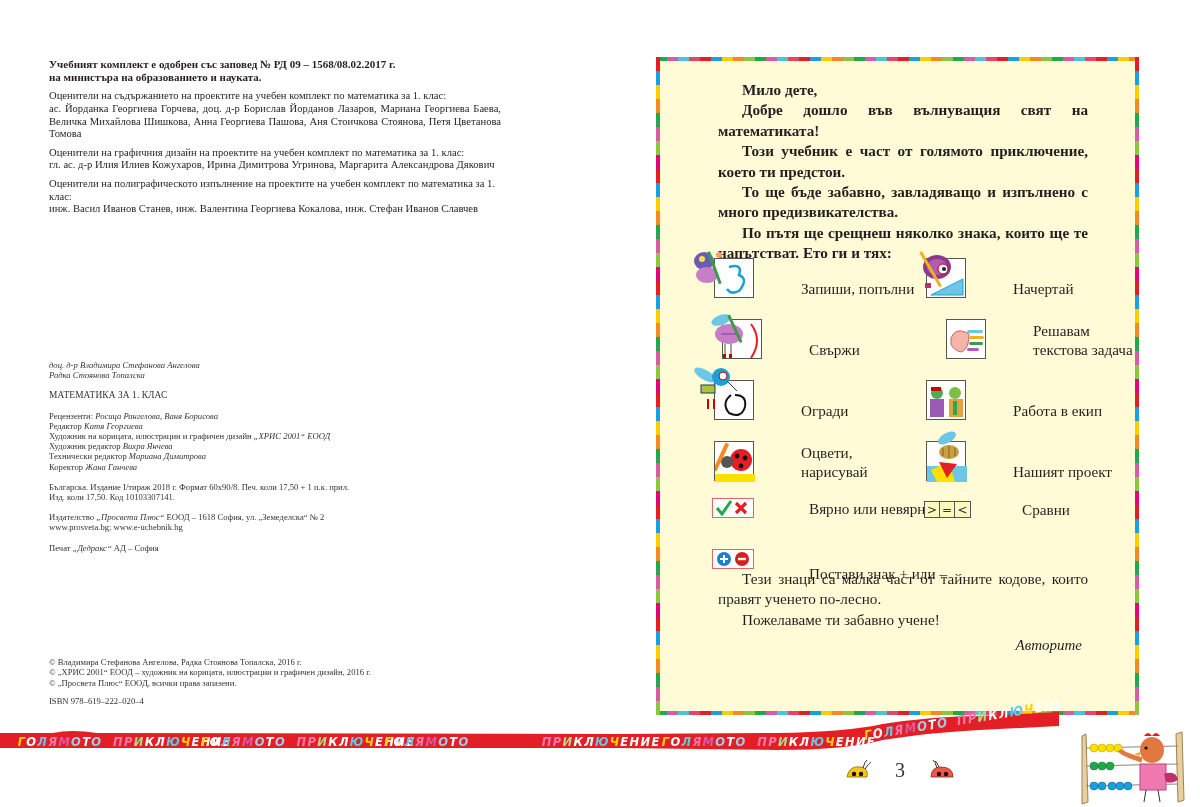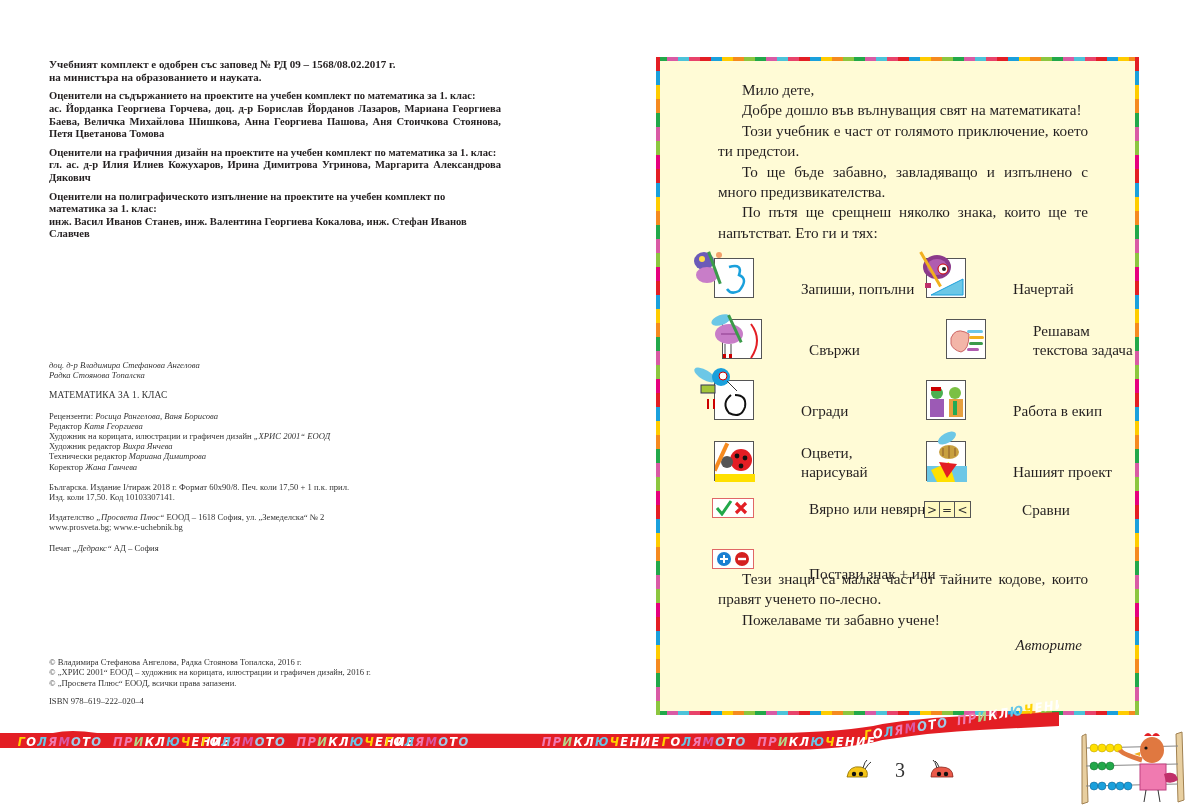--- a/index.html
+++ b/index.html
@@ -3,21 +3,21 @@
 <meta charset="utf-8">
 <style>
   * { box-sizing: border-box; margin: 0; padding: 0; }
   html, body { width: 1200px; height: 807px; background: #ffffff; overflow: hidden; }
   body { position: relative; font-family: "Liberation Serif", "DejaVu Serif", serif; color: #231f20; }
 
   
   .left-page { position: absolute; left: 0; top: 0; width: 600px; height: 807px; }
   .imprint-top { position: absolute; left: 49px; top: 58px; width: 452px; font-size: 10.6px; line-height: 12.6px; }
   .imprint-top .approval { font-weight: bold; font-size: 11px; line-height: 13.2px; margin-bottom: 6px; }
-  .imprint-top .block { margin-bottom: 6px; text-align: justify; font-weight: bold; }
+  .imprint-top .block { margin-bottom: 6px; text-align: justify; }
   .imprint-top .block.last { text-align: left; }
 
   .colophon { position: absolute; left: 49px; top: 360px; width: 330px; font-size: 8.6px; line-height: 10.2px; color: #333; }
   .colophon .authors { font-style: italic; margin-bottom: 10px; }
   .colophon .title { font-size: 9.4px; margin-bottom: 10px; letter-spacing: 0.1px; }
   .colophon .credits { margin-bottom: 10px; }
   .colophon .credits i { font-style: italic; }
   .colophon .pub { margin-bottom: 10px; }
 
   .copyright { position: absolute; left: 49px; top: 657px; width: 360px; font-size: 8.6px; line-height: 10.4px; color: #333; }
@@ -37,21 +37,21 @@
   .frame .stripe-left { left: 0; }
   .frame .stripe-right { right: 0; }
   .stripe-h { background: repeating-linear-gradient(90deg,
       #22a84a 0 11px, #d95aa5 11px 22px, #4cc3d9 22px 33px, #e8436b 33px 44px,
       #e31e24 44px 55px, #1aa0dc 55px 66px, #ffcc00 66px 77px, #f58a1f 77px 88px, #8cc63f 88px 99px); }
   .stripe-v { background: repeating-linear-gradient(180deg,
       #e31e24 0 14px, #1aa0dc 14px 28px, #ffcc00 28px 42px, #f58a1f 42px 56px,
       #22a84a 56px 70px, #d95aa5 70px 84px, #8cc63f 84px 98px, #e6007e 98px 112px); }
 
   .letter { position: absolute; left: 62px; top: 23px; width: 370px; font-size: 15.2px; line-height: 20.4px; color: #231f20; }
-  .letter p { text-align: justify; text-indent: 24px; }
+  .letter p { text-align: justify; text-indent: 24px; font-weight: bold; }
   .letter p.greeting { margin-bottom: 0; }
 
   .signs { position: absolute; left: 0; top: 186px; width: 100%; }
   .sign { position: absolute; display: flex; align-items: flex-end; gap: 33px; }
   .sign .pic {
     position: relative; width: 40px; height: 40px; background: #fff; border: 1px solid #555;
   }
   .sign .label { font-size: 15.2px; line-height: 19px; margin-left: 14px; color: #231f20; }
 
   .mini-box { display: inline-flex; align-items: center; justify-content: center; border: 1.5px solid #e06767; background: #fff; height: 20px; padding: 0 2px; gap: 2px; }

